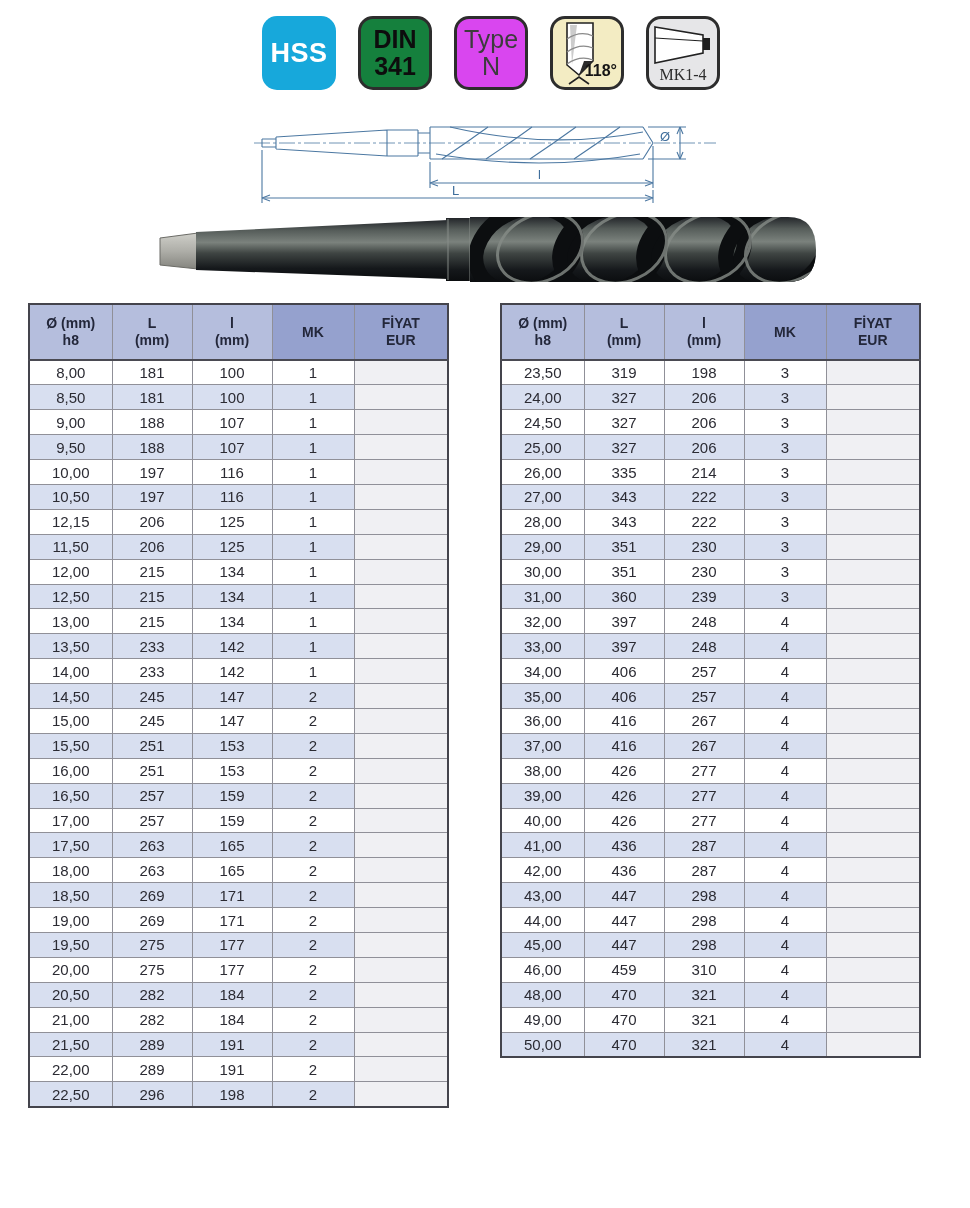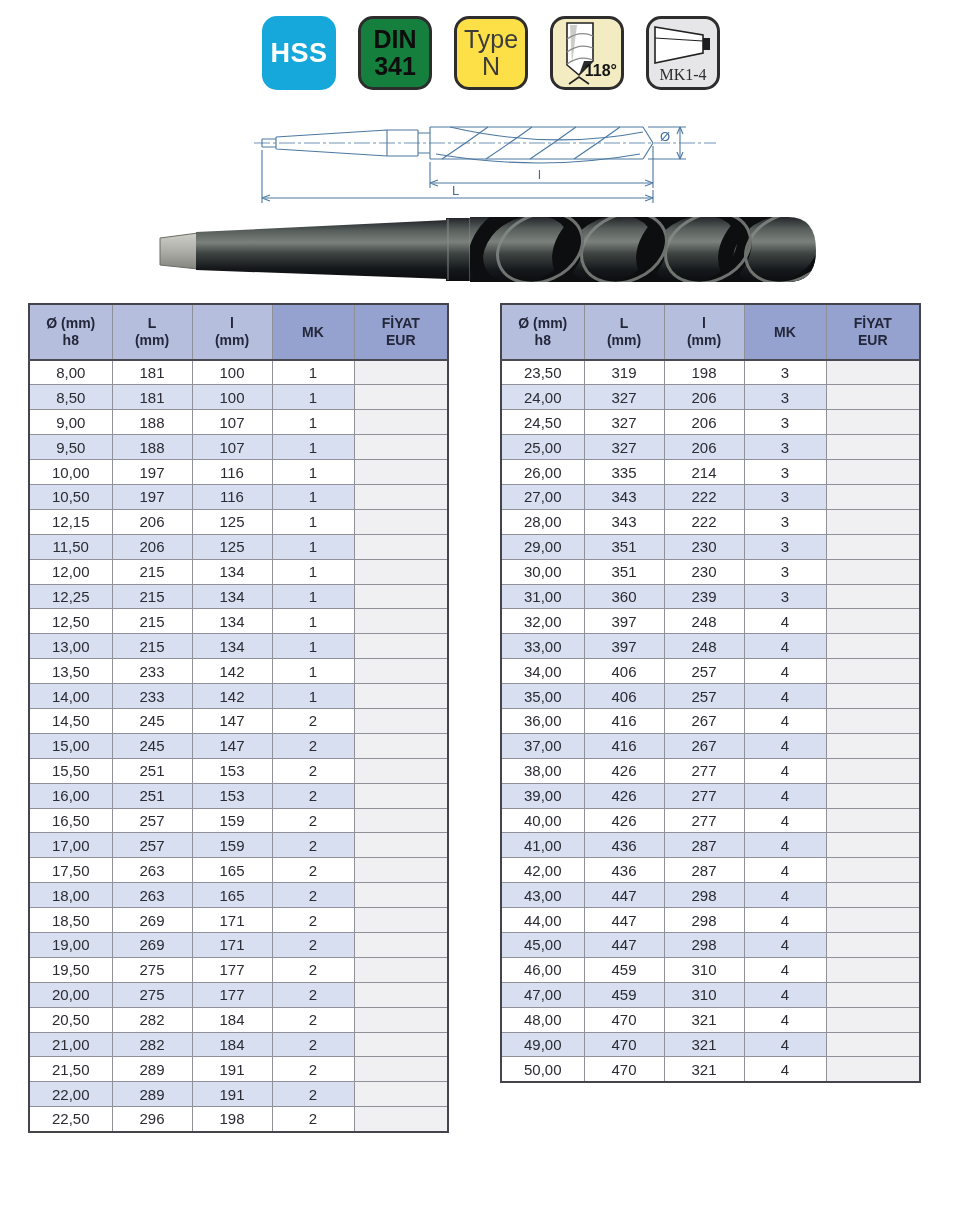--- a/index.html
+++ b/index.html
@@ -13,21 +13,21 @@
   .badges { position:absolute; left:262px; top:16px; display:flex; gap:22px; }
   .badge {
     width:74px; height:74px; border-radius:15px; border:3px solid #2d2d2d;
     display:flex; flex-direction:column; align-items:center; justify-content:center;
     position:relative; overflow:hidden;
   }
   .badge.hss { background:#17a8db; border:none; }
   .badge.hss span { color:#ffffff; font-weight:bold; font-size:27px; letter-spacing:0.5px; }
   .badge.din { background:#15803d; }
   .badge.din span { color:#0d0d0d; font-weight:bold; font-size:25px; line-height:27px; }
-  .badge.type { background:#fde047; }
+  .badge.type { background:#d946ef; }
   .badge.type span { color:#3c3c3c; font-size:25px; line-height:27px; }
   .badge.angle { background:#f3ecc3; }
   .badge.angle .angle-label {
     position:absolute; right:4px; bottom:7px; font-weight:bold; font-size:16px; color:#151515;
   }
   .badge.angle svg { position:absolute; left:4px; top:2px; }
   .badge.mk { background:#e6e6e8; justify-content:flex-start;font-family:Liberation Serif, serif; }
   .badge.mk svg { margin-top:6px; }
   .badge.mk span { color:#2d2d2d; font-size:16px; margin-top:1px; }
 
@@ -273,27 +273,20 @@
           <td class="price"></td>
         </tr>
         <tr>
           <td>12,00</td>
           <td>215</td>
           <td>134</td>
           <td>1</td>
           <td class="price"></td>
         </tr>
         <tr>
-          <td>12,25</td>
-          <td>215</td>
-          <td>134</td>
-          <td>1</td>
-          <td class="price"></td>
-        </tr>
-        <tr>
           <td>12,50</td>
           <td>215</td>
           <td>134</td>
           <td>1</td>
           <td class="price"></td>
         </tr>
         <tr>
           <td>13,00</td>
           <td>215</td>
           <td>134</td>
@@ -638,27 +631,20 @@
           <td class="price"></td>
         </tr>
         <tr>
           <td>46,00</td>
           <td>459</td>
           <td>310</td>
           <td>4</td>
           <td class="price"></td>
         </tr>
         <tr>
-          <td>47,00</td>
-          <td>459</td>
-          <td>310</td>
-          <td>4</td>
-          <td class="price"></td>
-        </tr>
-        <tr>
           <td>48,00</td>
           <td>470</td>
           <td>321</td>
           <td>4</td>
           <td class="price"></td>
         </tr>
         <tr>
           <td>49,00</td>
           <td>470</td>
           <td>321</td>

